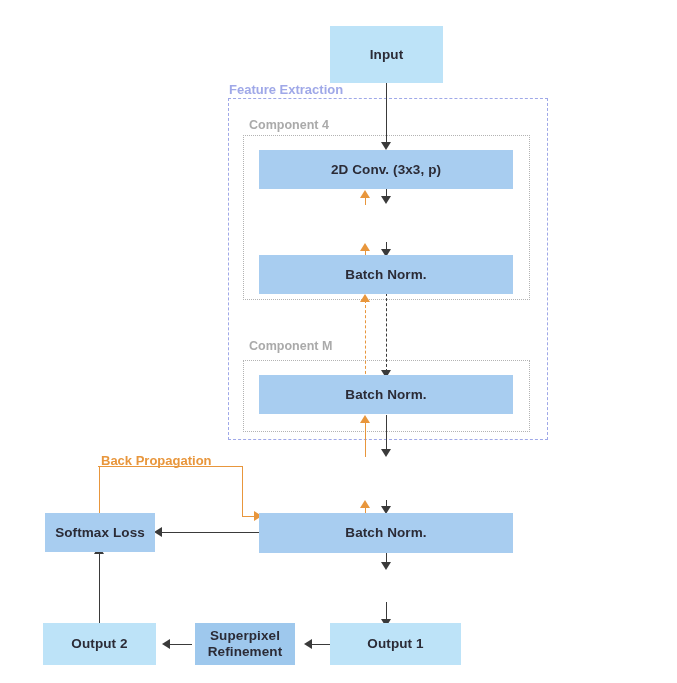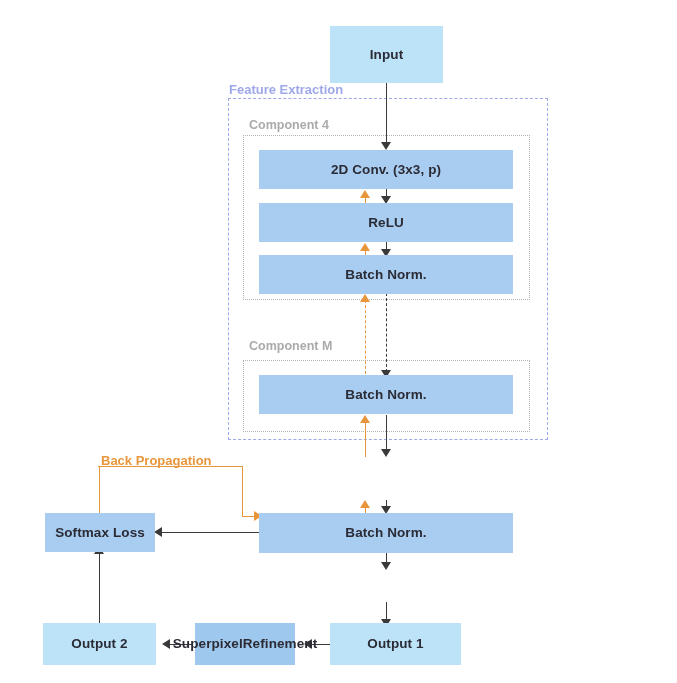--- a/index.html
+++ b/index.html
@@ -145,34 +145,33 @@
 
   <div class="ln hline org" style="left:242px; top:516px; width:14px;"></div>
   <div class="head right-o" style="left:254px; top:511px;"></div>
 
   <div class="bp-label" style="left:101px; top:453px;">Back Propagation</div>
 
   <div class="box light" style="left:330px; top:26px; width:113px; height:57px;">Input</div>
 
   <div class="box mid" style="left:259px; top:150px; width:254px; height:39px;">2D Conv.  (3x3, p)</div>
 
-  <div class="box mid" style="left:259px; top:203px; width:254px; height:39px;">ReLU</div>
 
   <div class="box mid" style="left:259px; top:255px; width:254px; height:39px;">Batch Norm.</div>
 
   <div class="box mid" style="left:259px; top:375px; width:254px; height:39px;">Batch Norm.</div>
 
 
   <div class="box mid" style="left:259px; top:513px; width:254px; height:40px;">Batch Norm.</div>
 
 
   <div class="box mid" style="left:45px; top:513px; width:110px; height:39px;">Softmax Loss</div>
 
   <div class="box light" style="left:330px; top:623px; width:131px; height:42px;">Output 1</div>
 
-  <div class="box deep" style="left:195px; top:623px; width:100px; height:42px; flex-direction:row;">
+  <div class="box deep" style="left:195px; top:623px; width:100px; height:42px; flex-direction:column;">
     <span>Superpixel</span>
     <span>Refinement</span>
   </div>
 
   <div class="box light" style="left:43px; top:623px; width:113px; height:42px;">Output 2</div>
 
 </div>
 
 </body></html>

